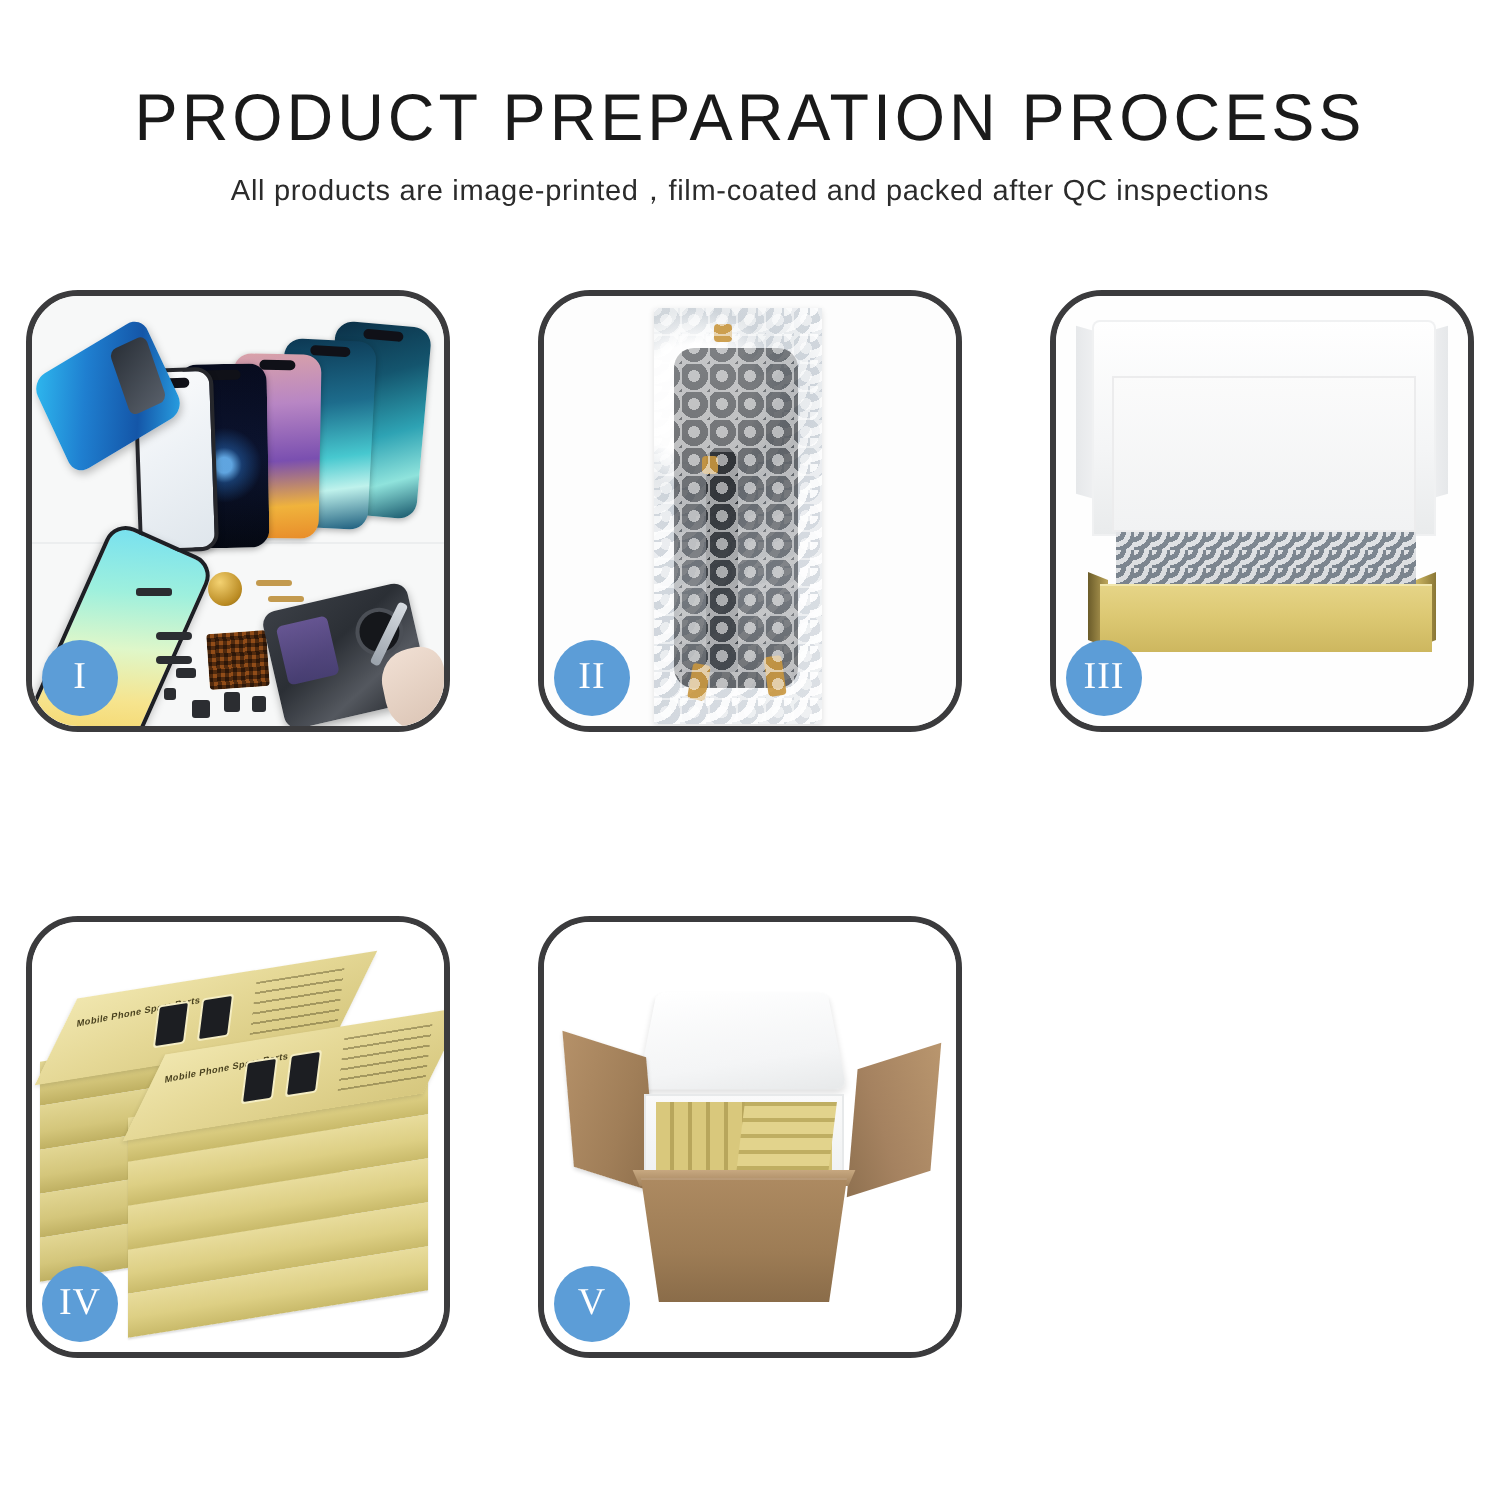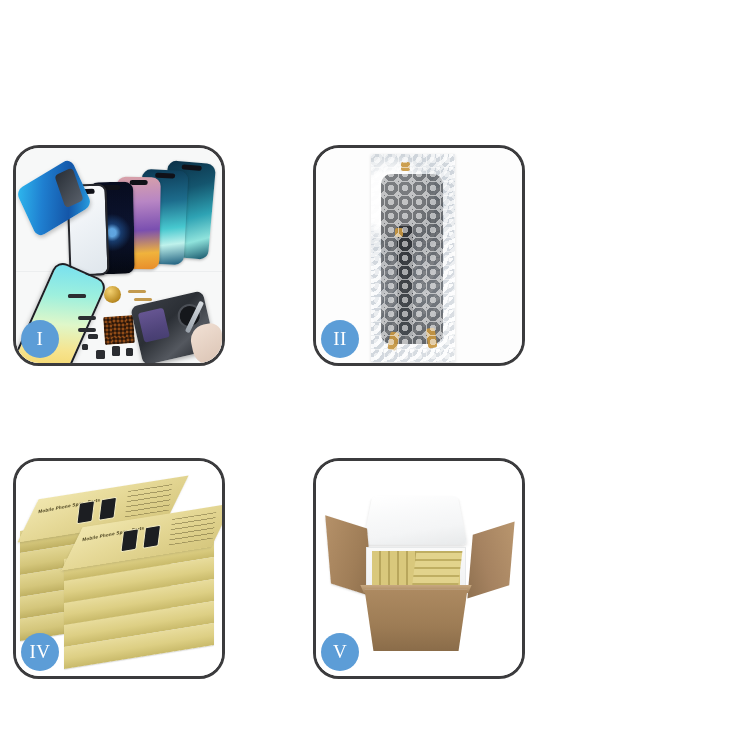--- a/index.html
+++ b/index.html
@@ -50,21 +50,21 @@
   .panel {
     position: absolute;
     width: 212px;
     height: 221px;
     border: 3px solid #3b3b3d;
     border-radius: 26px;
     background: #fbfbfb;
     overflow: hidden;
   }
   .panel.c0 { left: 0px; }
-  .panel.c1 { left: 256px; margin-left: 44px; }
+  .panel.c1 { left: 256px; }
   .panel.c2 { left: 512px; }
   .panel.r0 { top: 0px; }
   .panel.r1 { top: 313px; }
 
   .stage { position: absolute; inset: 0; overflow: hidden; }
 
   
   .badge {
     position: absolute;
     left: 5px; bottom: 5px;
@@ -385,20 +385,24 @@
   .c6-tape {
     position:absolute; width:13px; height:14px;
     background: rgba(124,99,72,.55);
   }
 </style>
 </head>
 <body>
 
 <div id="page">
 
+  <div class="header">
+    <h1 class="title">PRODUCT PREPARATION PROCESS</h1>
+    <p class="subtitle">All products are image-printed，film-coated and packed after QC inspections</p>
+  </div>
 
   <div class="grid">
 
     <div class="panel r0 c0">
       <div class="stage">
         <div class="p1-bg"></div>
         <div class="p1-split"></div>
 
         <div class="ph ph-a">
             <span class="notch"></span>
@@ -451,20 +455,34 @@
           <div class="tape" style="left:30px;top:8px;width:9px;height:9px"></div>
           <div class="tape" style="left:24px;top:74px;width:8px;height:9px"></div>
           <div class="tape" style="left:18px;top:178px;width:9px;height:18px;transform:rotate(10deg)"></div>
           <div class="tape" style="left:56px;top:174px;width:9px;height:20px;transform:rotate(-8deg)"></div>
           <div class="bubble-gloss"></div>
         </div>
       </div>
       <div class="badge">II</div>
     </div>
 
+    <div class="panel r0 c2">
+      <div class="stage">
+        <div class="p3-bg"></div>
+        <div class="lid-flapL"></div>
+        <div class="lid-flapR"></div>
+        <div class="lid-back"></div>
+        <div class="foam-sheet"></div>
+        <div class="bubble-inner"></div>
+        <div class="box-sideL"></div>
+        <div class="box-sideR"></div>
+        <div class="box-front"></div>
+      </div>
+      <div class="badge">III</div>
+    </div>
 
     <div class="panel r1 c0">
       <div class="stage">
         <div class="p4-bg"></div>
         <div class="stackwrap">
 
           <div class="sbox rear" style="left:4px;top:58px"></div>
           <div class="sbox rear" style="left:4px;top:80px"></div>
           <div class="sbox rear" style="left:4px;top:102px"></div>
           <div class="sbox rear" style="left:4px;top:124px"></div>

